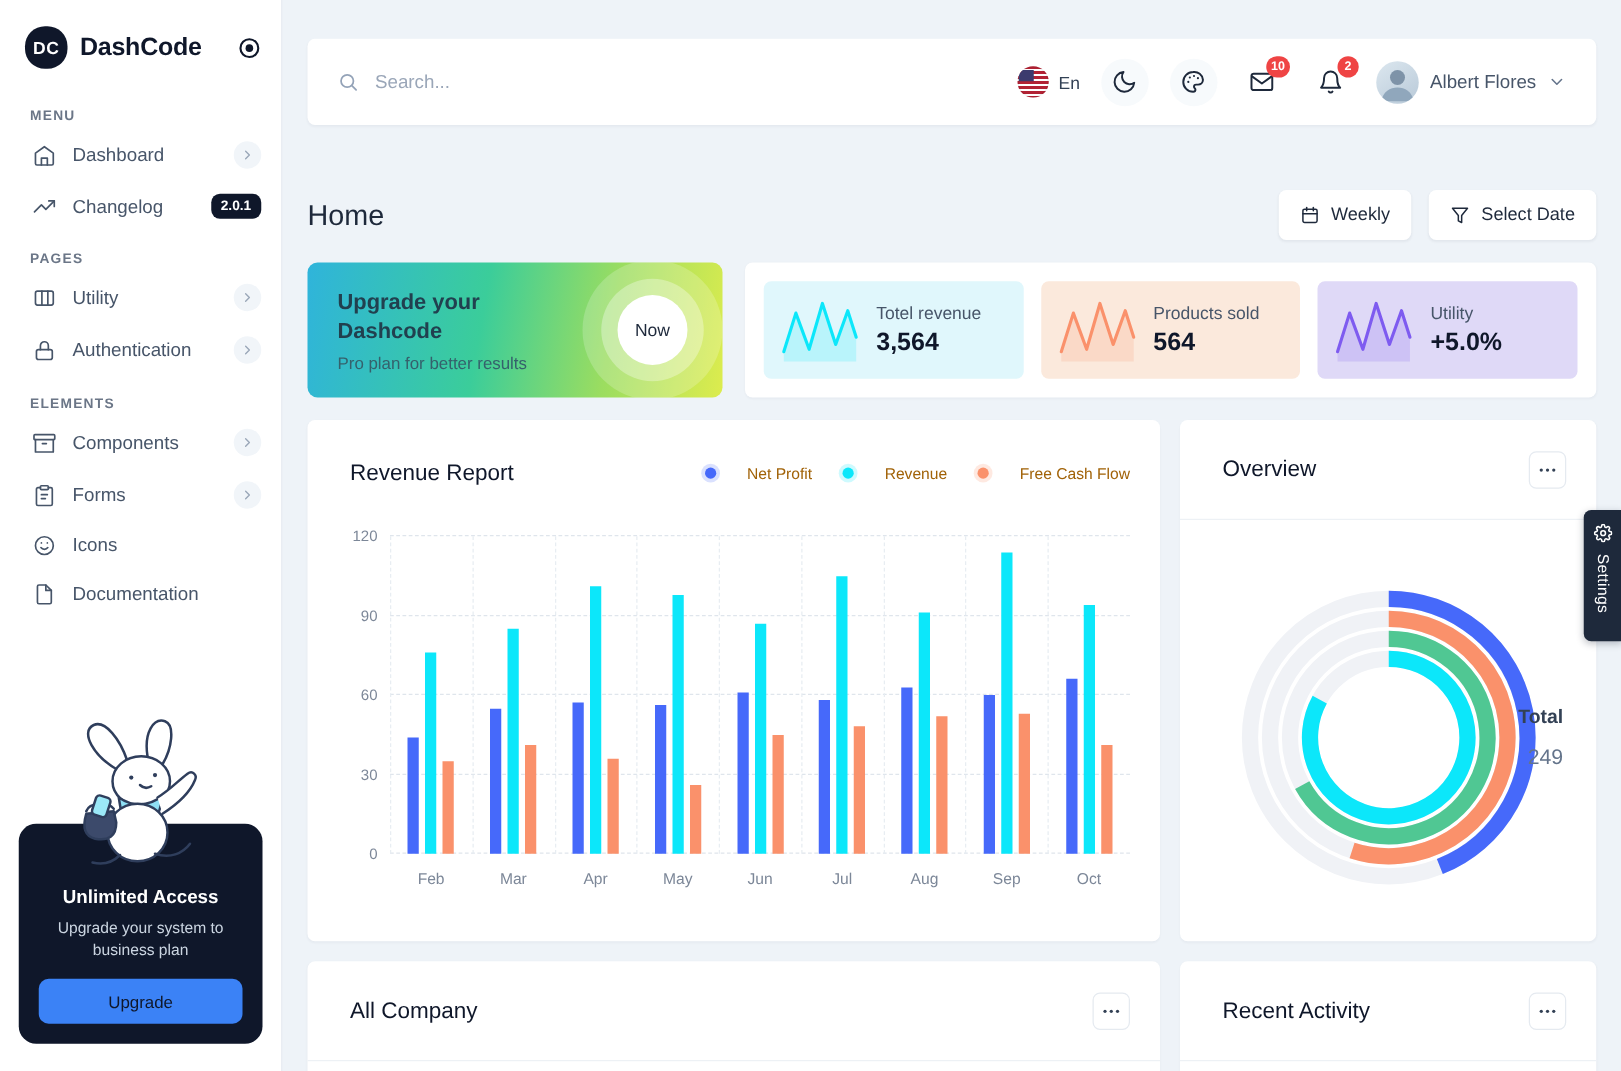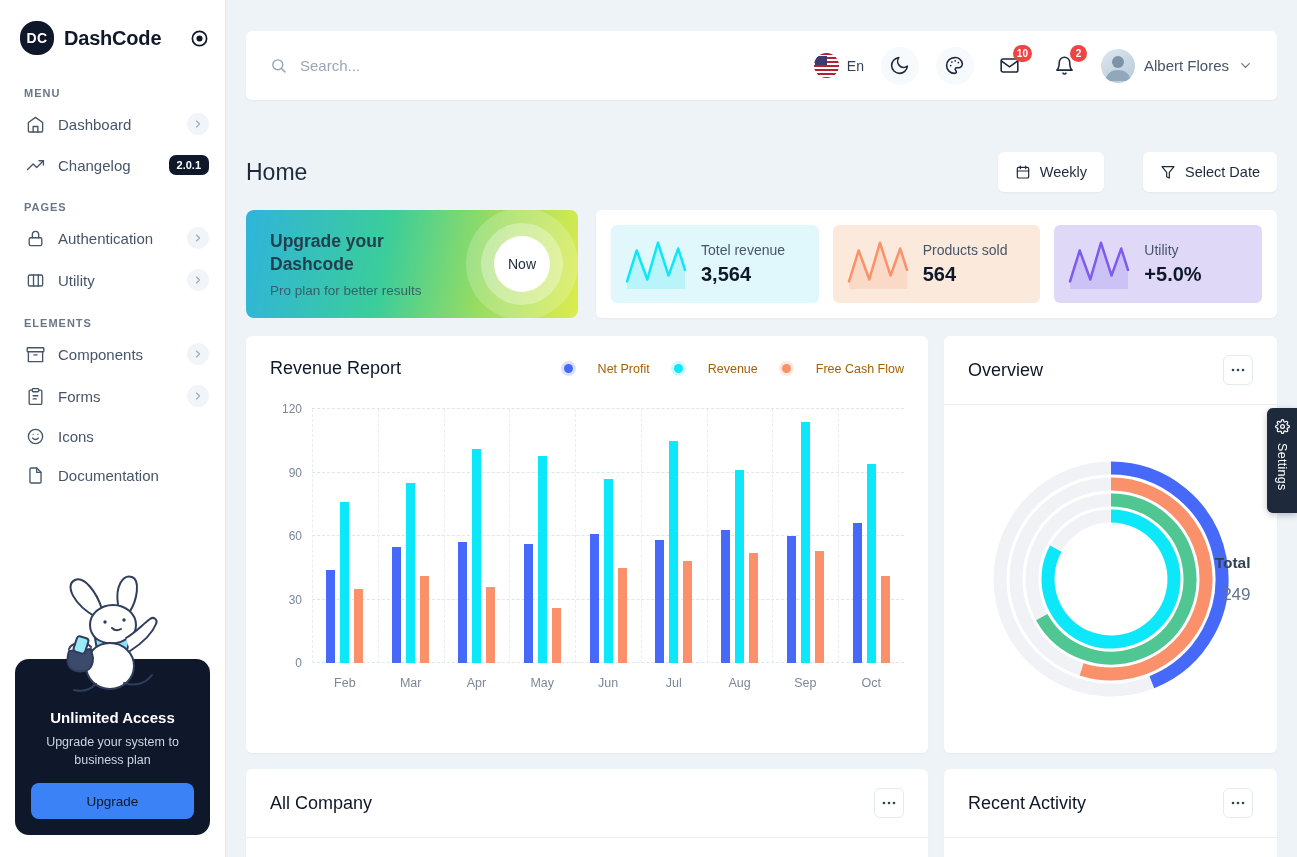--- a/index.html
+++ b/index.html
@@ -60,21 +60,21 @@
     background:#EF4444; color:#fff; font-size:10px; font-weight:700; display:flex; align-items:center; justify-content:center; }
   .profile { display:flex; align-items:center; gap:9px; cursor:pointer; }
   .avatar { width:34px; height:34px; border-radius:50%; overflow:hidden; background:linear-gradient(145deg,#DCE7EF,#B8C9D8); flex-shrink:0; }
   .profile-name { font-size:15px; color:#475569; }
   .profile svg.cd { width:15px; height:15px; stroke:#64748B; fill:none; stroke-width:2; stroke-linecap:round; stroke-linejoin:round; }
 
   .page-head { display:flex; align-items:center; justify-content:space-between; margin-top:52px; height:40px; }
   .page-title { font-size:23px; font-weight:500; color:#1E293B; margin:0; }
   .page-actions { display:flex; gap:14px; }
   .action-btn { display:flex; align-items:center; gap:9px; height:40px; padding:0 17px; background:#fff; border:none;
-    border-radius:6px; font-size:14.5px; color:#1E293B; cursor:pointer; box-shadow:0 1px 2px rgba(15,23,42,.05); font-family:inherit;margin-left:25px; }
+    border-radius:6px; font-size:14.5px; color:#1E293B; cursor:pointer; box-shadow:0 1px 2px rgba(15,23,42,.05); font-family:inherit; }
   .action-btn svg { width:16px; height:16px; stroke:#1E293B; fill:none; stroke-width:1.8; stroke-linecap:round; stroke-linejoin:round; }
 
   
   .row-stats { display:flex; gap:18px; margin-top:18px; }
   .banner { width:332px; height:108px; border-radius:8px; position:relative; overflow:hidden; padding:20px 24px;
     background:linear-gradient(100deg,#2FB4DB 0%,#3BCD9A 42%,#9BDD60 72%,#DDEC4E 100%); }
   .banner-title { font-size:17.5px; font-weight:700; color:#21404F; line-height:1.3; max-width:180px; }
   .banner-sub { font-size:13.5px; color:#35616C; margin-top:7px; }
   .now-btn { position:absolute; right:28px; top:50%; transform:translateY(-50%); width:56px; height:56px; border-radius:50%;
     background:#fff; border:none; font-size:14px; color:#1E293B; cursor:pointer; font-family:inherit;
@@ -85,21 +85,21 @@
   .stat-spark { width:64px; height:56px; flex-shrink:0; }
   .stat-label { font-size:14px; color:#475569; }
   .stat-value { font-size:20px; font-weight:700; color:#0F172A; margin-top:5px; }
 
   
   .row-charts { display:flex; gap:16px; margin-top:18px; }
   .card { background:#fff; border-radius:6px; box-shadow:0 1px 2px rgba(15,23,42,.04); }
   .revenue-card { width:682px; height:417px; padding:22px 24px; }
   .overview-card { flex:1; height:417px; }
   .card-head { display:flex; align-items:center; justify-content:space-between; }
-  .card-title { font-size:18px; font-weight:500; color:#0F172A; margin:0; }
+  .card-title { font-size:18px; font-weight:500; color:#0F172A; margin:10px; }
   .overview-card .card-head, .bottom-card .card-head { padding:19px 24px; border-bottom:1px solid #EDF1F5; }
   .legend { display:flex; gap:24px; }
   .legend-item { display:flex; align-items:center; gap:25px; font-size:12.5px; color:#a16207; cursor:pointer; }
   .legend-dot { width:9px; height:9px; border-radius:50%; }
 
   .barchart { margin-top:30px; padding-left:42px; position:relative; }
   .plot { position:relative; height:254px; display:flex; }
   .hline { position:absolute; left:0; right:0; height:0; border-top:1px dashed #DFE5EC; }
   .hline span { position:absolute; left:-42px; top:-7px; width:32px; text-align:right; font-size:12px; color:#7C8798; }
   .bar-group { flex:1; display:flex; align-items:flex-end; justify-content:center; gap:5px; position:relative; z-index:1; }
@@ -176,41 +176,41 @@
         </span>
         <span class="nav-label">Changelog</span>
         <span class="badge-pill">2.0.1</span>
       </div>
 
       <div class="section-label">PAGES</div>
 
       <div class="nav-item">
         <span class="nav-icon">
           <svg viewBox="0 0 24 24">
-              <rect x="4" y="11" width="16" height="10" rx="2"></rect>
-              <path d="M8 11V7a4 4 0 0 1 8 0v4"></path>
-            </svg>
-        </span>
-        <span class="nav-label">Authentication</span>
+              <rect x="3" y="5" width="18" height="14" rx="2"></rect>
+              <line x1="9.5" y1="5" x2="9.5" y2="19"></line>
+              <line x1="15.5" y1="5" x2="15.5" y2="19"></line>
+            </svg>
+        </span>
+        <span class="nav-label">Utility</span>
         <span class="chev">
             <svg viewBox="0 0 24 24">
               <polyline points="9 6 15 12 9 18"></polyline>
             </svg>
           </span>
       </div>
 
       <div class="nav-item">
         <span class="nav-icon">
           <svg viewBox="0 0 24 24">
-              <rect x="3" y="5" width="18" height="14" rx="2"></rect>
-              <line x1="9.5" y1="5" x2="9.5" y2="19"></line>
-              <line x1="15.5" y1="5" x2="15.5" y2="19"></line>
-            </svg>
-        </span>
-        <span class="nav-label">Utility</span>
+              <rect x="4" y="11" width="16" height="10" rx="2"></rect>
+              <path d="M8 11V7a4 4 0 0 1 8 0v4"></path>
+            </svg>
+        </span>
+        <span class="nav-label">Authentication</span>
         <span class="chev">
             <svg viewBox="0 0 24 24">
               <polyline points="9 6 15 12 9 18"></polyline>
             </svg>
           </span>
       </div>
 
       <div class="section-label">ELEMENTS</div>
 
 

